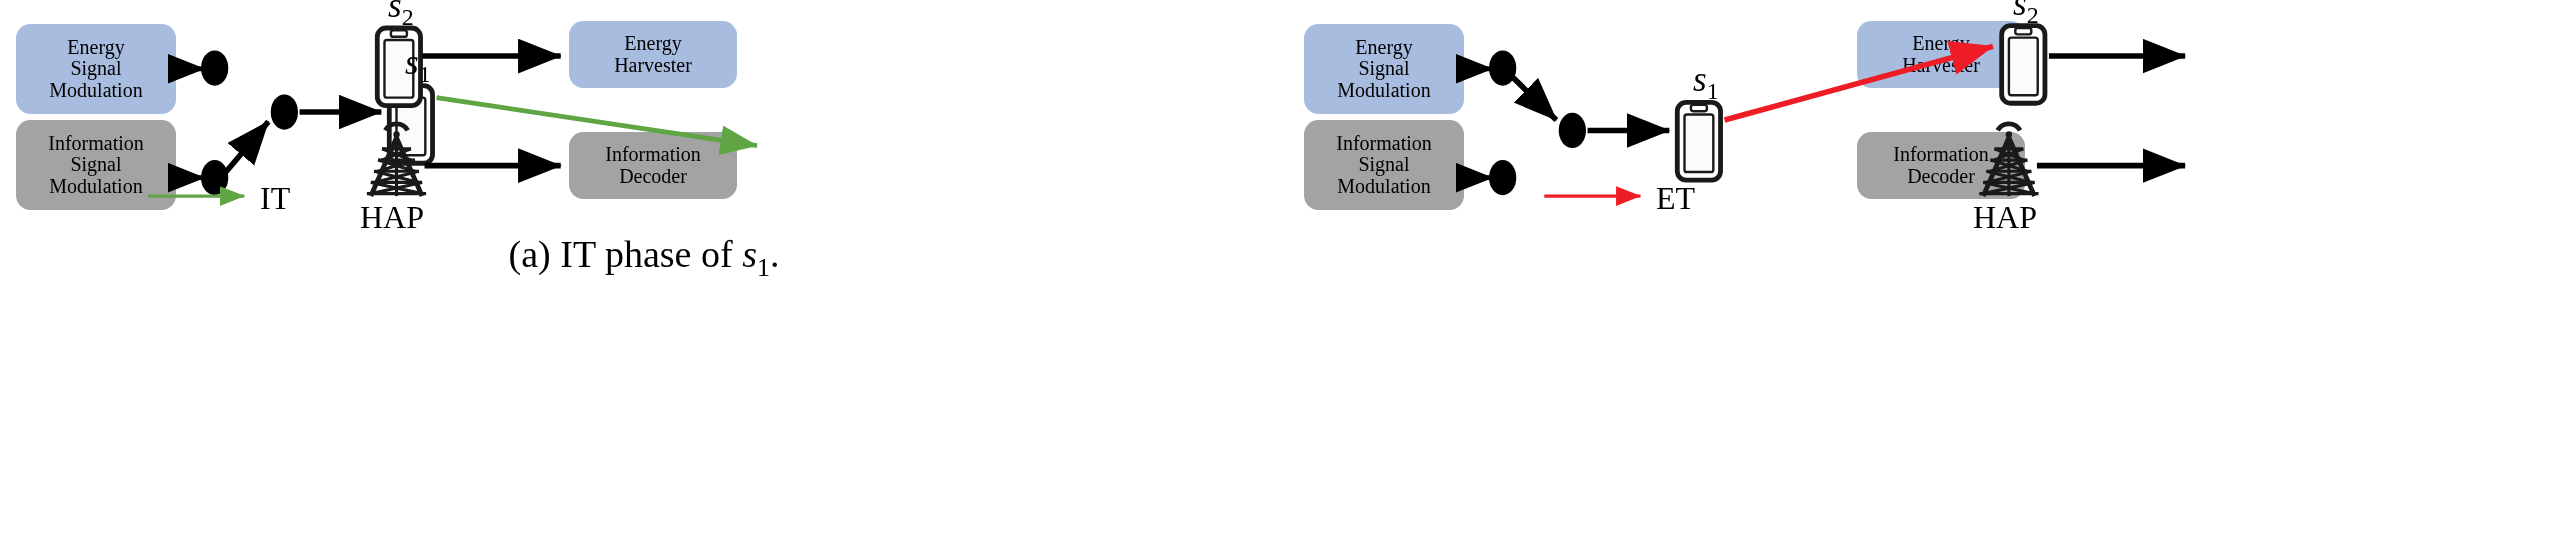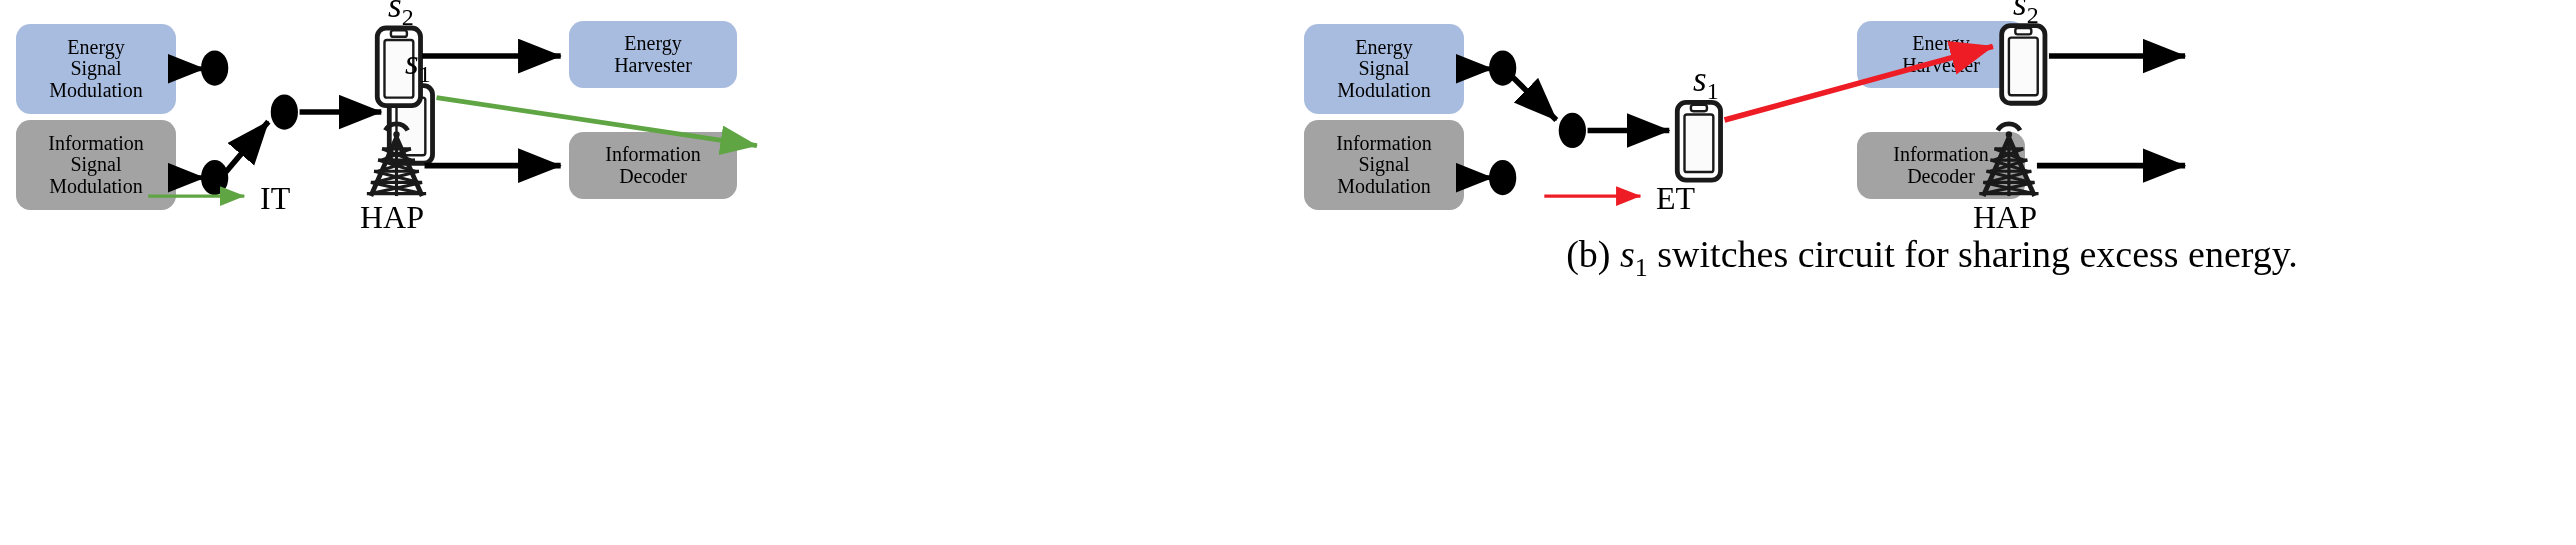--- a/index.html
+++ b/index.html
@@ -127,20 +127,25 @@
     <div class="lbl slabel" style="left:405px;top:43px;">
       <span>s</span><sub>1</sub>
     </div>
     <div class="lbl slabel" style="left:388px;top:-14.4px;">
       <span>s</span><sub>2</sub>
     </div>
     <div class="lbl hap-label" style="left:360px;top:199px;">HAP</div>
 
     <div class="lbl legend-text" style="left:260px;top:180px;text-align:center;">IT</div>
 
+    <div class="caption" style="top:232px;">
+      <span>(a)</span>
+      <span>IT phase of</span>
+      <i><span>s</span><sub>1</sub></i><span>.</span>
+    </div>
   </div>
 
   <div class="panel" id="panel-b">
 
     <div class="box blue" style="left:16px;top:24px;width:160px;height:90px;">
       <div>
         <span>Energy</span>
         <span>Signal</span>
         <span>Modulation</span>
       </div>
@@ -234,21 +239,16 @@
     <div class="lbl slabel" style="left:405px;top:60px;">
       <span>s</span><sub>1</sub>
     </div>
     <div class="lbl slabel" style="left:725px;top:-16px;">
       <span>s</span><sub>2</sub>
     </div>
     <div class="lbl hap-label" style="left:685px;top:199px;">HAP</div>
 
     <div class="lbl legend-text" style="left:368px;top:180px;">ET</div>
 
-    <div class="caption" style="top:232px;">
-      <span>(b)</span>
-      <i><span>s</span><sub>1</sub></i>
-      <span>switches circuit for sharing excess energy.</span>
-    </div>
   </div>
 
 </div>
 
 
 </body></html>

